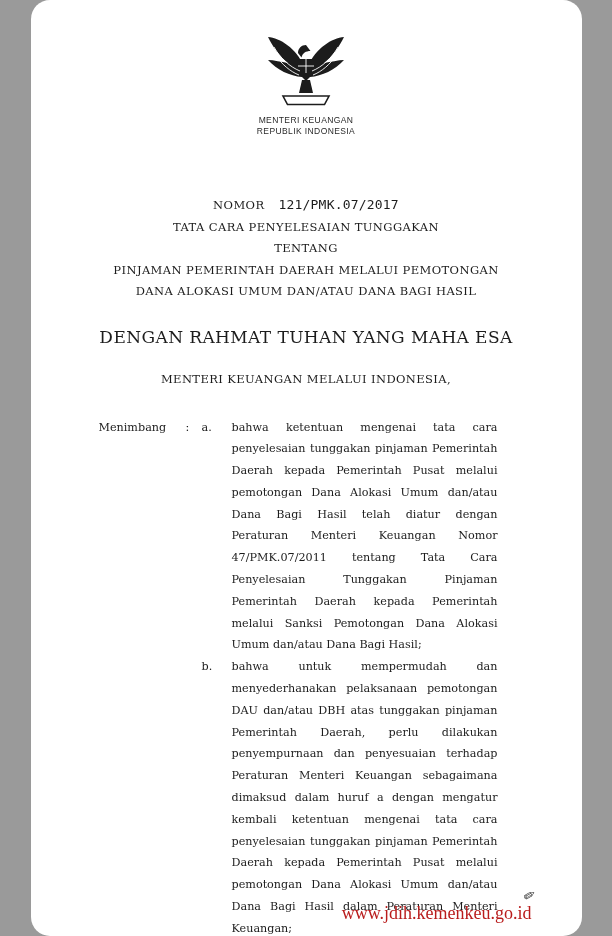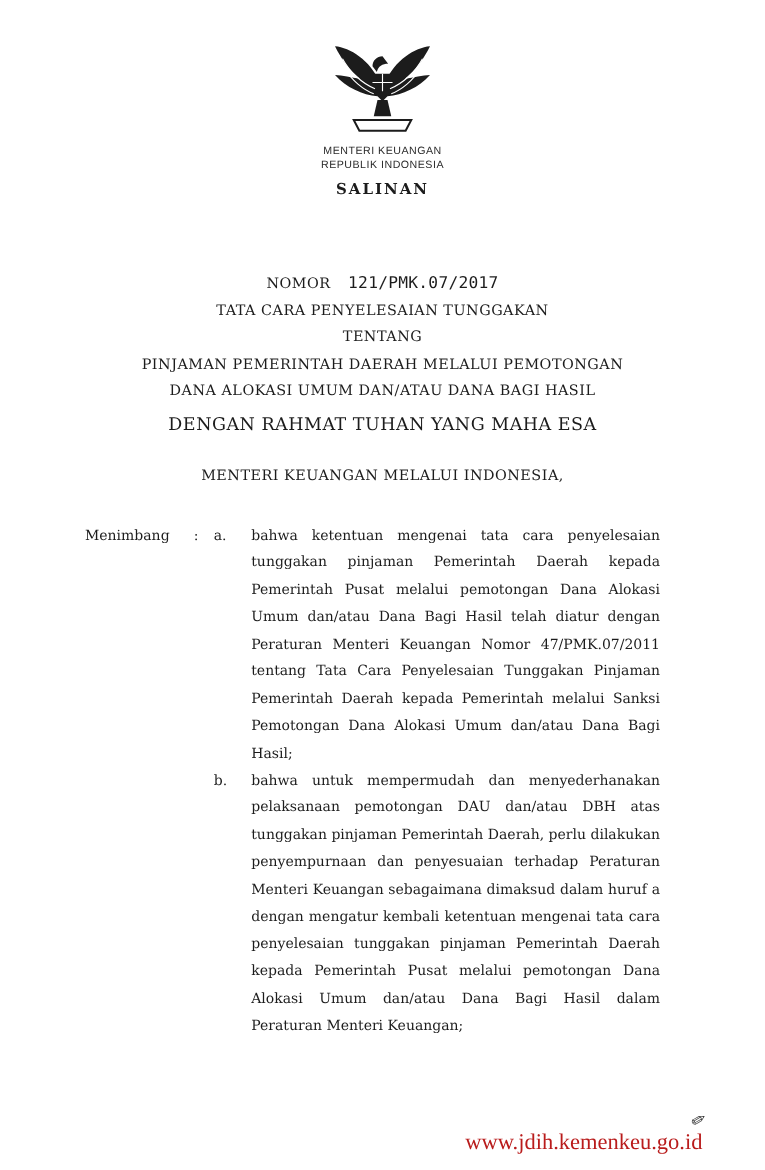--- a/index.html
+++ b/index.html
@@ -1,40 +1,41 @@
 <!DOCTYPE html>
 <html><head>
 <meta charset="utf-8">
 <style>
   html, body { margin: 0; padding: 0; background: #9a9a9a; }
   .page {
-    width: 612px; height: 936px; background: #ffffff; position: relative;
+    width: 551px; height: 936px; background: #ffffff; position: relative;
     margin: 0 auto; font-family: "DejaVu Serif", serif; color: #1c1c1c;
     overflow: hidden;
+    border-radius: 19px;
   }
   .emblem-wrap { padding-top: 30px; text-align: center; }
   .emblem-wrap svg { display: inline-block; }
   .ministry {
     margin-top: 3px; font-family: "Liberation Sans", sans-serif;
     font-size: 8.5px; line-height: 10.5px; letter-spacing: .4px;
     color: #2a2a2a; text-align: center;
   }
   .salinan {
     margin-top: 8px; font-size: 12px; font-weight: bold;
     letter-spacing: 1.6px; text-align: center;
   }
   .title-block {
     margin-top: 58px; text-align: center;
     font-size: 11.5px; line-height: 21.5px; letter-spacing: .4px;
   }
   .nomor-line .nomor-label { margin-right: 14px; }
   .nomor-line .nomor-value {
     font-family: "DejaVu Sans Mono", monospace; font-size: 13px; letter-spacing: .2px;
   }
-  .rahmat { margin-top: 8px; text-align: center; font-size: 14px; letter-spacing: .4px; }
+  .rahmat { margin-top: 24px; text-align: center; font-size: 17px; letter-spacing: .4px; }
   .menteri { margin-top: 25px; text-align: center; font-size: 11.5px; letter-spacing: .4px; }
   .menimbang {
     margin-top: 31px; padding: 0 84px 0 68px;
     font-size: 11.2px; line-height: 21.8px; display: flex; align-items: flex-start;
   }
   .m-label { width: 87px; flex: 0 0 87px; }
   .m-colon { width: 16px; flex: 0 0 16px; }
   .m-items { flex: 1; }
   .m-item { display: flex; align-items: flex-start; }
   .m-marker { width: 30px; flex: 0 0 30px; }
@@ -73,21 +74,20 @@
           <path d="M34 36 h16"></path>
           <path d="M42 29 v14"></path>
         </g>
         <path d="M19 66 L65 66 L60.5 74.5 L23.5 74.5 Z" fill="#ffffff" stroke="#1c1c1c" stroke-width="1.6"></path>
       </svg>
     </span>
     <div class="ministry">
       <div>MENTERI KEUANGAN</div>
       <div>REPUBLIK INDONESIA</div>
     </div>
-    <div class="salinan">SALINAN</div>
   </div>
 
   <div class="title-block">
     <div class="nomor-line">
       <span class="nomor-label">NOMOR</span><span class="nomor-value">121/PMK.07/2017</span>
     </div>
     <div>TATA CARA PENYELESAIAN TUNGGAKAN</div>
     <div>TENTANG</div>
     <div>PINJAMAN PEMERINTAH DAERAH MELALUI PEMOTONGAN</div>
     <div>DANA ALOKASI UMUM DAN/ATAU DANA BAGI HASIL</div>

